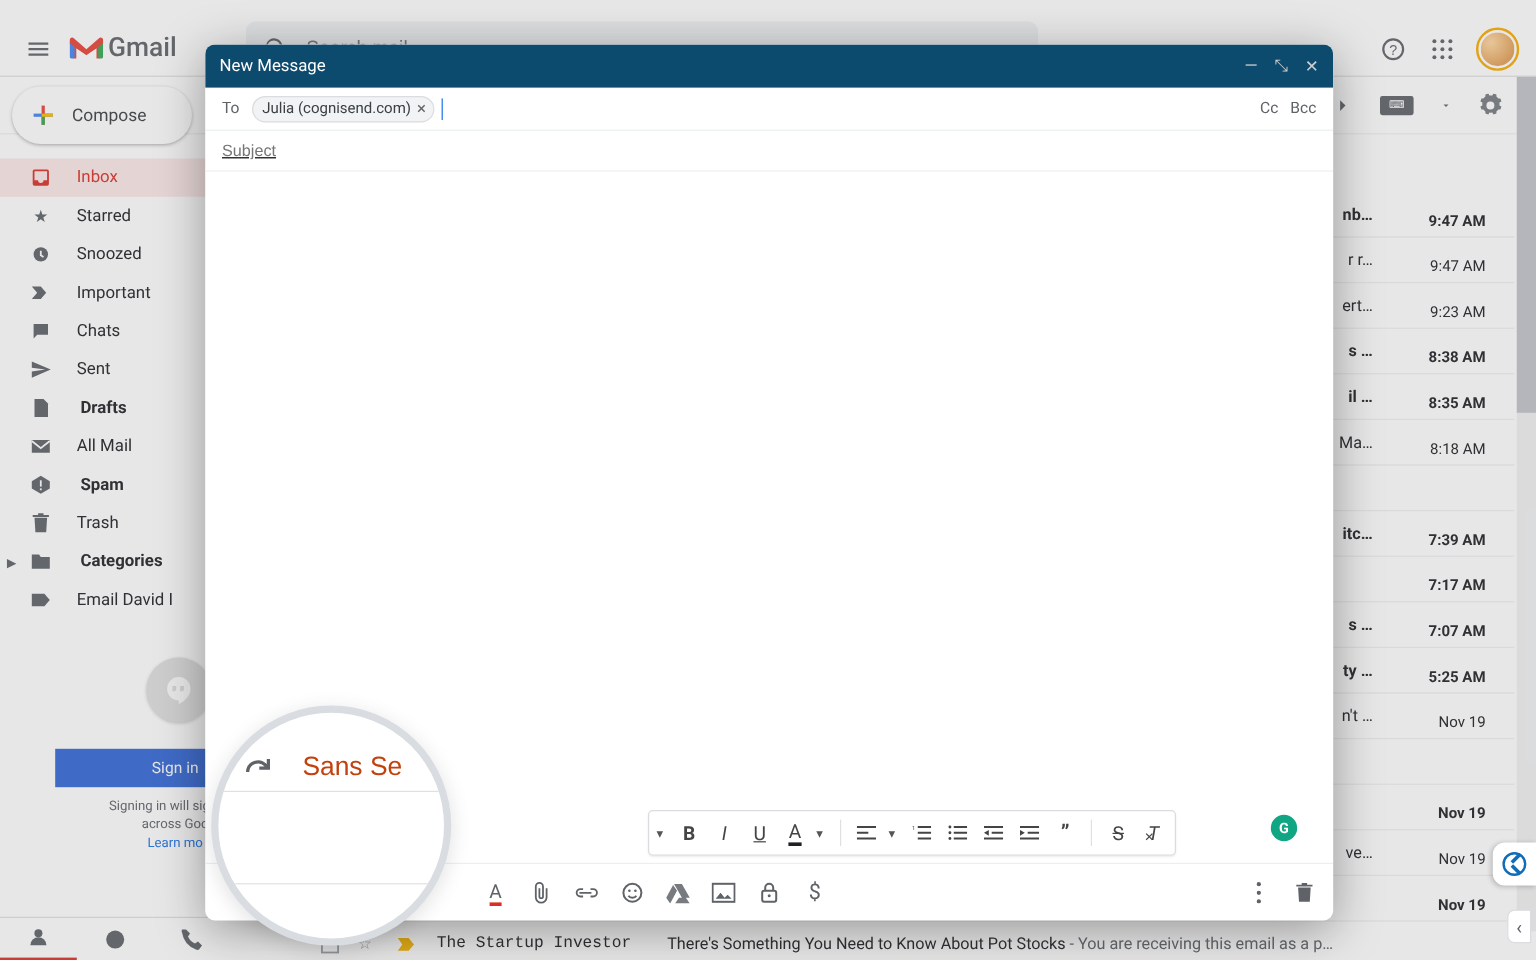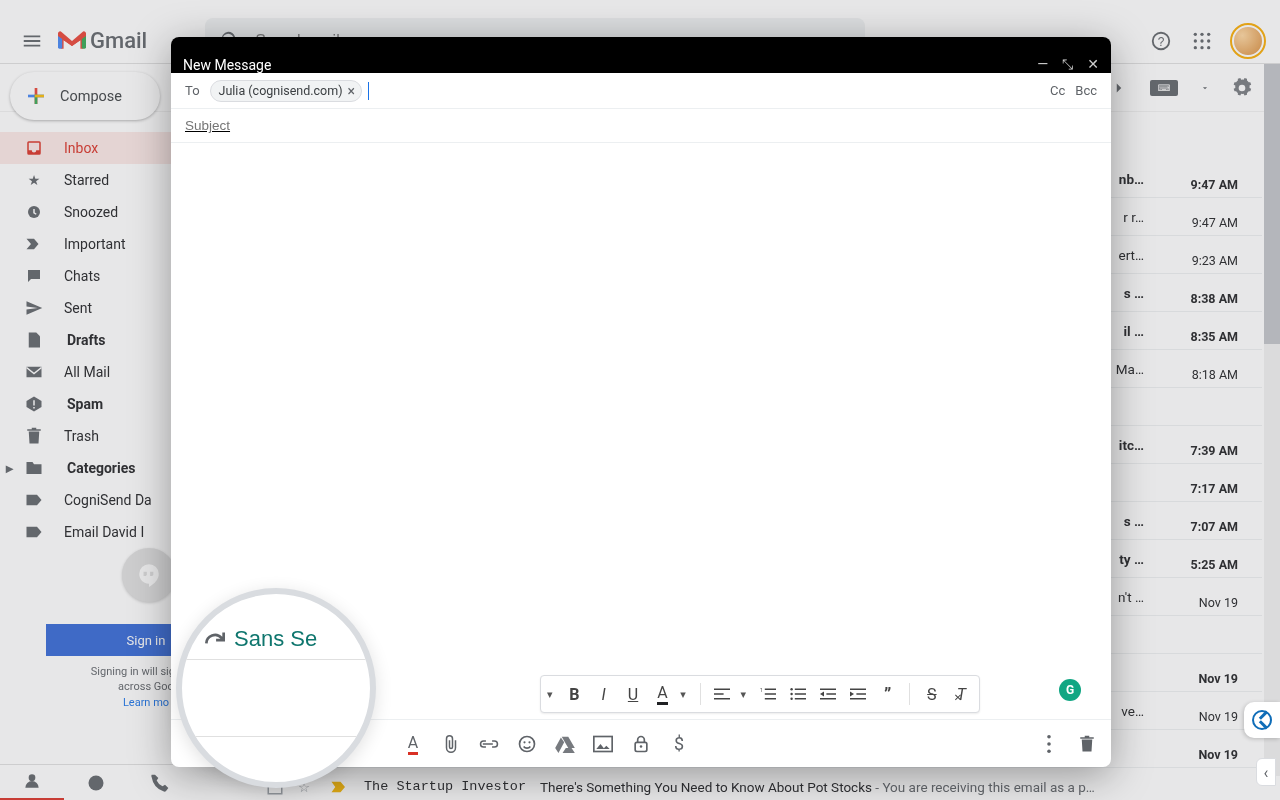--- a/index.html
+++ b/index.html
@@ -48,25 +48,25 @@
   .mail-row { height:38px; border-bottom:1px solid #edeff1; display:flex; align-items:center; font-size:13.5px; color:#202124; padding-right:24px;}
   .mail-row.unread { font-weight:700; }
   .mail-row .snip { margin-left:auto; white-space:nowrap; overflow:hidden; text-overflow:ellipsis; max-width:110px;}
   .mail-row .time { width:74px; text-align:right; margin-left:20px; font-size:12.5px;margin-top:12px;}
   .mail-row.full { padding-left:10px; }
   .mail-row.full .cb { width:20px; margin-right:12px; color:#9aa0a6;}
   .mail-row.full .star { width:20px; margin-right:12px; color:#9aa0a6;}
   .mail-row.full .tag { width:20px; margin-right:14px; color:#f4b400;}
   .mail-row.full .from { width:176px;font-family:Liberation Mono, monospace; }
   .mail-row.full .subj { flex:1; font-weight:400; color:#5f6368;}
-  .mail-row.full .subj b { color:#202124; font-weight:400;}
+  .mail-row.full .subj b { color:#202124; font-weight:400;margin-left:16px;}
 
   
   .compose { position:absolute; left:171px; top:37px; width:940px; height:730px; background:#fff; border-radius:8px; box-shadow:0 8px 40px rgba(0,0,0,.35); display:flex; flex-direction:column; overflow:hidden;}
-  .cw-title { height:36px; background:#000000; color:#fff; display:flex; align-items:flex-end; padding:0 12px; font-size:14px;}
+  .cw-title { height:36px; background:#0c4a6e; color:#fff; display:flex; align-items:center; padding:0 12px; font-size:14px;}
   .cw-title .wc { margin-left:auto; display:flex; gap:14px; color:#cfcfcf;}
   .cw-title .wc span { cursor:pointer;}
   .cw-to { height:36px; border-bottom:1px solid #eceff1; display:flex; align-items:center; padding:0 14px; font-size:13px; color:#5f6368;}
   .chip { display:inline-flex; align-items:center; height:22px; border:1px solid #dadce0; background:#f1f3f4; border-radius:11px; padding:0 6px 0 8px; font-size:12.5px; color:#3c4043; margin-left:10px;}
   .chip .x { margin-left:5px; font-size:14px; color:#5f6368; cursor:pointer;}
   .cursor-caret { width:1px; height:18px; background:#1a73e8; margin-left:6px;}
   .ccbcc { margin-left:auto; display:flex; gap:10px; color:#5f6368;}
   .cw-subj { height:34px; border-bottom:1px solid #eceff1; padding:0 14px; display:flex; align-items:center;text-decoration:underline;}
   .cw-subj input { border:none; outline:none; font-size:13.5px; width:100%; color:#5f6368;}
   .cw-body { flex:1; }
@@ -77,21 +77,21 @@
   .fmt-bar .sep { width:1px; height:22px; background:#e0e0e0; }
   .fb-ic { width:20px; display:flex; align-items:center; justify-content:center; cursor:pointer;}
 
   .bot-bar { height:48px; border-top:1px solid #eceff1; display:flex; align-items:center; padding:0 14px; gap:18px; color:#5f6368;}
   .bot-bar .b-ic { cursor:pointer; width:20px; display:flex; align-items:center; justify-content:center;}
   .bot-bar .opts { margin-left:auto; display:flex; gap:18px;}
   .green-dot { position:absolute; right:30px; bottom:66px; width:22px; height:22px; border-radius:50%; background:#11a683; color:#fff; display:flex; align-items:center; justify-content:center; font-size:12px; font-weight:700;}
 
   
   .magwrap { position:absolute; left:176px; top:588px; width:200px; height:200px; border-radius:50%; border:6px solid #d9dce0; background:#fff; box-shadow:0 4px 18px rgba(0,0,0,.12); overflow:hidden;}
-  .magwrap .redo-row { position:absolute; top:24px; left:0; right:0; height:42px; border-bottom:1px solid #e0e0e0; display:flex; align-items:center; padding-left:20px; gap:6px; font-size:20px; font-family:"Times New Roman",serif; color:#0f766e;}
+  .magwrap .redo-row { position:absolute; top:24px; left:0; right:0; height:42px; border-bottom:1px solid #e0e0e0; display:flex; align-items:center; padding-left:20px; gap:24px; font-size:20px; font-family:"Times New Roman",serif; color:#c2410c;}
   .magwrap .font-name { font-family:Arial,sans-serif; font-size:22px;}
   .send-julia { position:absolute; top:80px; left:0; right:0; height:48px; background:#1a73e8; color:#fff; display:flex; align-items:center; font-size:21px; font-weight:500; padding-left:8px;}
   .jav { width:38px; height:38px; border-radius:50%; background:radial-gradient(circle at 40% 30%,#f4d0b5,#b57848); margin-right:12px;}
   .mag-strip2 { position:absolute; top:142px; left:0; right:0; height:34px; border-top:1px solid #e0e0e0;}
 
   
   .dim { position:absolute; inset:0; background:rgba(120,124,128,.18); pointer-events:none;}
 
   
   .scrollbar { position:absolute; right:0; top:64px; width:16px; bottom:24px; background:#f1f1f1;}
@@ -272,28 +272,20 @@
           </svg>
         </span>
         <span>Categories</span>
       </li>
     <li>
         <span class="nav-ic">
           <svg width="18" height="14" viewBox="0 0 24 18">
             <path fill="currentColor" d="M2 2h14l6 7-6 7H2z"></path>
           </svg>
         </span>
-        <span>CogniSend Da</span>
-      </li>
-    <li>
-        <span class="nav-ic">
-          <svg width="18" height="14" viewBox="0 0 24 18">
-            <path fill="currentColor" d="M2 2h14l6 7-6 7H2z"></path>
-          </svg>
-        </span>
         <span>Email David I</span>
       </li>
   </ul>
 </div>
 
 <div class="hangouts-fab">
   <svg width="26" height="26" viewBox="0 0 24 24">
       <path fill="#fff" d="M12 2a9 9 0 00-9 9c0 5 4 9 9 9v3c5-3 9-7 9-12a9 9 0 00-9-9zM9 13H7V9h3v3zm6 0h-2V9h3v3z"></path>
     </svg>
 </div>

